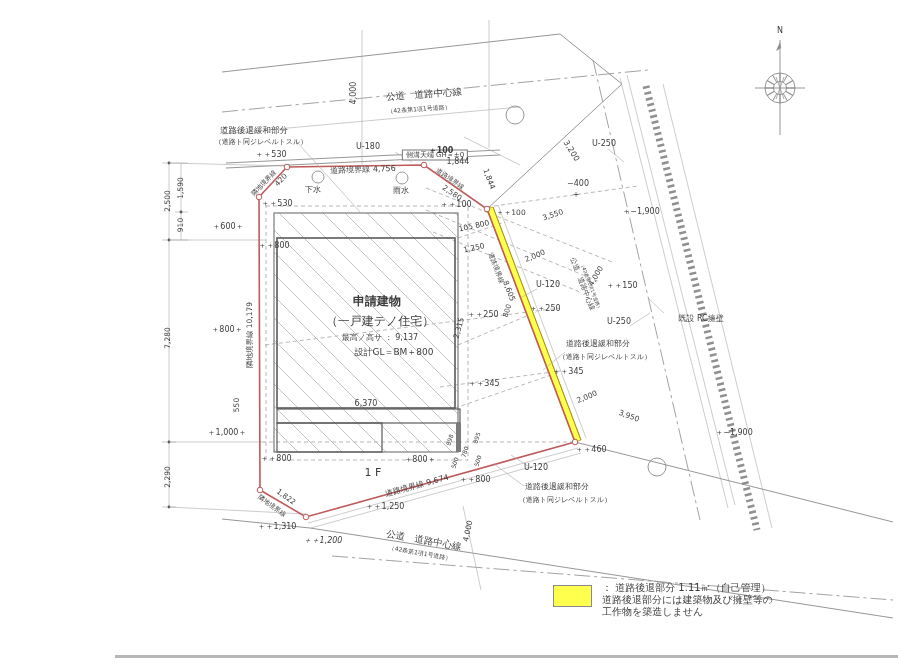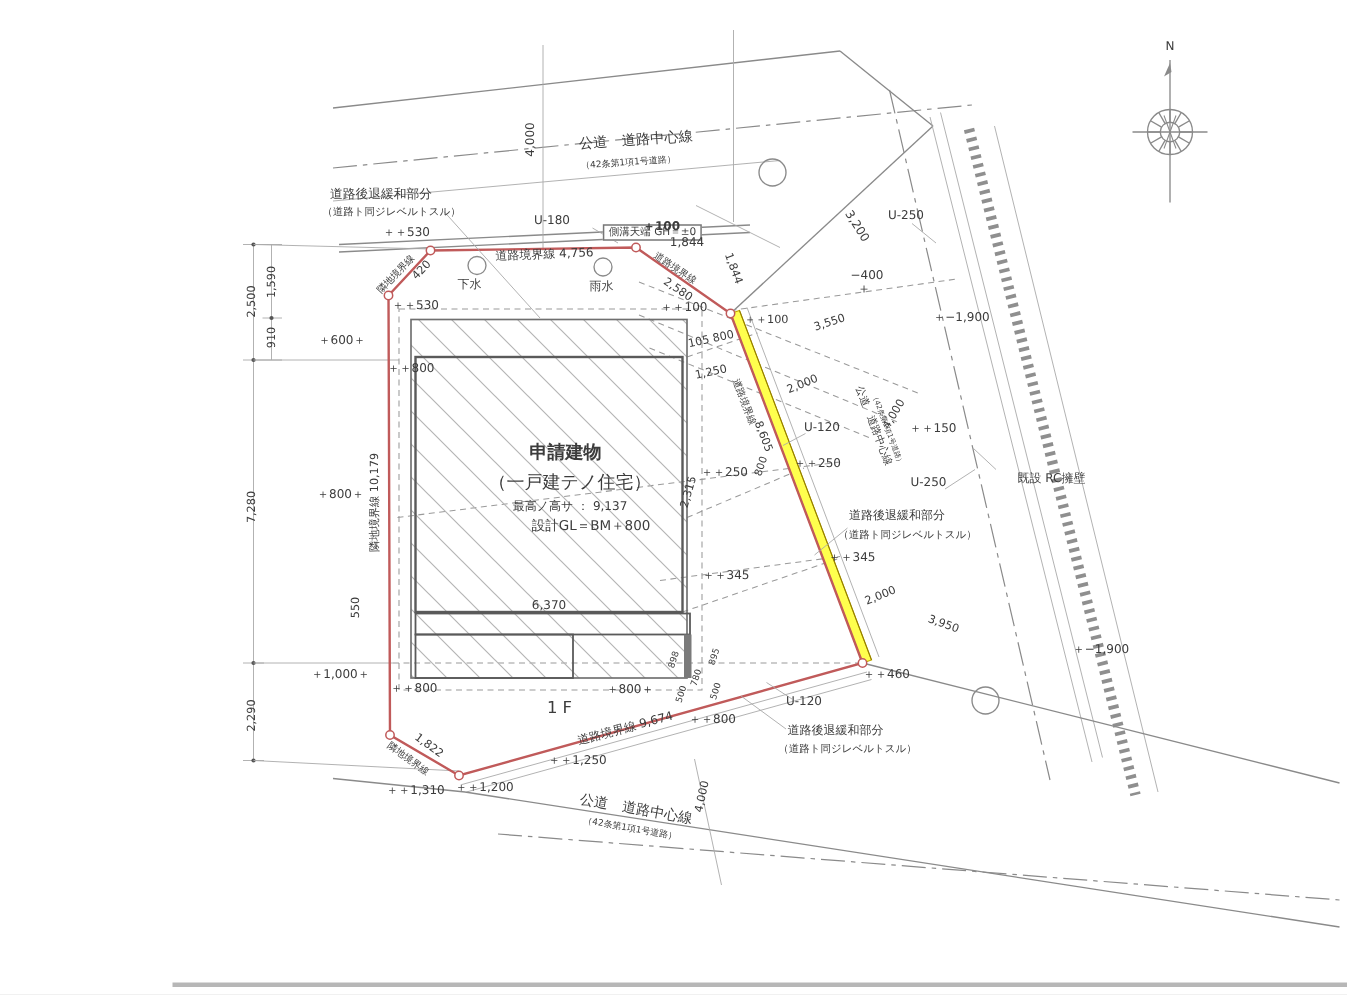--- a/index.html
+++ b/index.html
@@ -230,34 +230,42 @@
       <div class="lbl" style="left: 394px; top: 352px; font-size: 9px; transform: translate(-50%, -50%) rotate(0deg);">設計GL＝BM＋800</div>
       <div class="lbl" style="left: 373px; top: 472px; font-size: 11px; transform: translate(-50%, -50%) rotate(0deg);">1 F</div>
       <div class="lbl" style="left: 366px; top: 404px; font-size: 8px; transform: translate(-50%, -50%) rotate(0deg);">6,370</div>
       <div class="lbl" style="left: 237px; top: 405px; font-size: 7.5px; transform: translate(-50%, -50%) rotate(-90deg);">550</div>
       <div class="lbl" style="left: 274px; top: 246px; font-size: 8px; transform: translate(-50%, -50%) rotate(0deg);">＋＋800</div>
       <div class="lbl" style="left: 276px; top: 459px; font-size: 8px; transform: translate(-50%, -50%) rotate(0deg);">＋＋800</div>
       <div class="lbl" style="left: 420px; top: 460px; font-size: 8px; transform: translate(-50%, -50%) rotate(0deg);">＋800＋</div>
       <div class="lbl" style="left: 475px; top: 480px; font-size: 8px; transform: translate(-50%, -50%) rotate(0deg);">＋＋800</div>
       <div class="lbl" style="left: 228px; top: 227px; font-size: 8px; transform: translate(-50%, -50%) rotate(0deg);">＋600＋</div>
       <div class="lbl" style="left: 227px; top: 330px; font-size: 8px; transform: translate(-50%, -50%) rotate(0deg);">＋800＋</div>
-      <div class="lbl" style="left: 227px; top: 450px; font-size: 8px; transform: translate(-50%, -50%) rotate(0deg);">＋1,000＋</div>
+      <div class="lbl" style="left: 227px; top: 433px; font-size: 8px; transform: translate(-50%, -50%) rotate(0deg);">＋1,000＋</div>
       <div class="lbl" style="left: 250px; top: 335px; font-size: 7.5px; transform: translate(-50%, -50%) rotate(-90deg);">隣地境界線 10,179</div>
       <div class="lbl" style="left: 168px; top: 201px; font-size: 7.5px; transform: translate(-50%, -50%) rotate(-90deg);">2,500</div>
       <div class="lbl" style="left: 181px; top: 188px; font-size: 7.5px; transform: translate(-50%, -50%) rotate(-90deg);">1,590</div>
       <div class="lbl" style="left: 181px; top: 225px; font-size: 7.5px; transform: translate(-50%, -50%) rotate(-90deg);">910</div>
       <div class="lbl" style="left: 168px; top: 338px; font-size: 7.5px; transform: translate(-50%, -50%) rotate(-90deg);">7,280</div>
       <div class="lbl" style="left: 168px; top: 477px; font-size: 7.5px; transform: translate(-50%, -50%) rotate(-90deg);">2,290</div>
       <div class="lbl" style="left: 417px; top: 486px; font-size: 8px; transform: translate(-50%, -50%) rotate(-15deg);">道路境界線 9,674</div>
       <div class="lbl" style="left: 385px; top: 507px; font-size: 8px; transform: translate(-50%, -50%) rotate(0deg);">＋＋1,250</div>
       <div class="lbl" style="left: 286px; top: 497px; font-size: 7.5px; transform: translate(-50%, -50%) rotate(36deg);">1,822</div>
       <div class="lbl" style="left: 272px; top: 506px; font-size: 6.5px; transform: translate(-50%, -50%) rotate(36deg);">隣地境界線</div>
       <div class="lbl" style="left: 277px; top: 527px; font-size: 8px; transform: translate(-50%, -50%) rotate(0deg);">＋＋1,310</div>
-      <div class="lbl" style="left: 323px; top: 525px; font-size: 8px; transform: translate(-50%, -50%) rotate(0deg);">＋＋1,200</div>
+      <div class="lbl" style="left: 323px; top: 541px; font-size: 8px; transform: translate(-50%, -50%) rotate(0deg); font-style: italic;">＋＋1,200</div>
       <div class="lbl" style="left: 424px; top: 540px; font-size: 9.5px; transform: translate(-50%, -50%) rotate(10deg);">公道　道路中心線</div>
       <div class="lbl" style="left: 420px; top: 553px; font-size: 6px; transform: translate(-50%, -50%) rotate(10deg);">（42条第1項1号道路）</div>
       <div class="lbl" style="left: 468px; top: 531px; font-size: 7.5px; transform: translate(-50%, -50%) rotate(-78deg);">4,000</div>
       <div class="lbl" style="left: 780px; top: 31px; font-size: 8px; transform: translate(-50%, -50%) rotate(0deg);">N</div>
     </div>
 
+  <div class="legend">
+    <span class="swatch"></span>
+    <div class="ltxt">
+      <div><span>： </span><span>道路後退部分 1.11㎡（自己管理）</span></div>
+      <div>道路後退部分には建築物及び擁壁等の</div>
+      <div>工作物を築造しません</div>
+    </div>
+  </div>
 
   <div class="scan-edge"></div>
 </div>
 
 </body></html>

